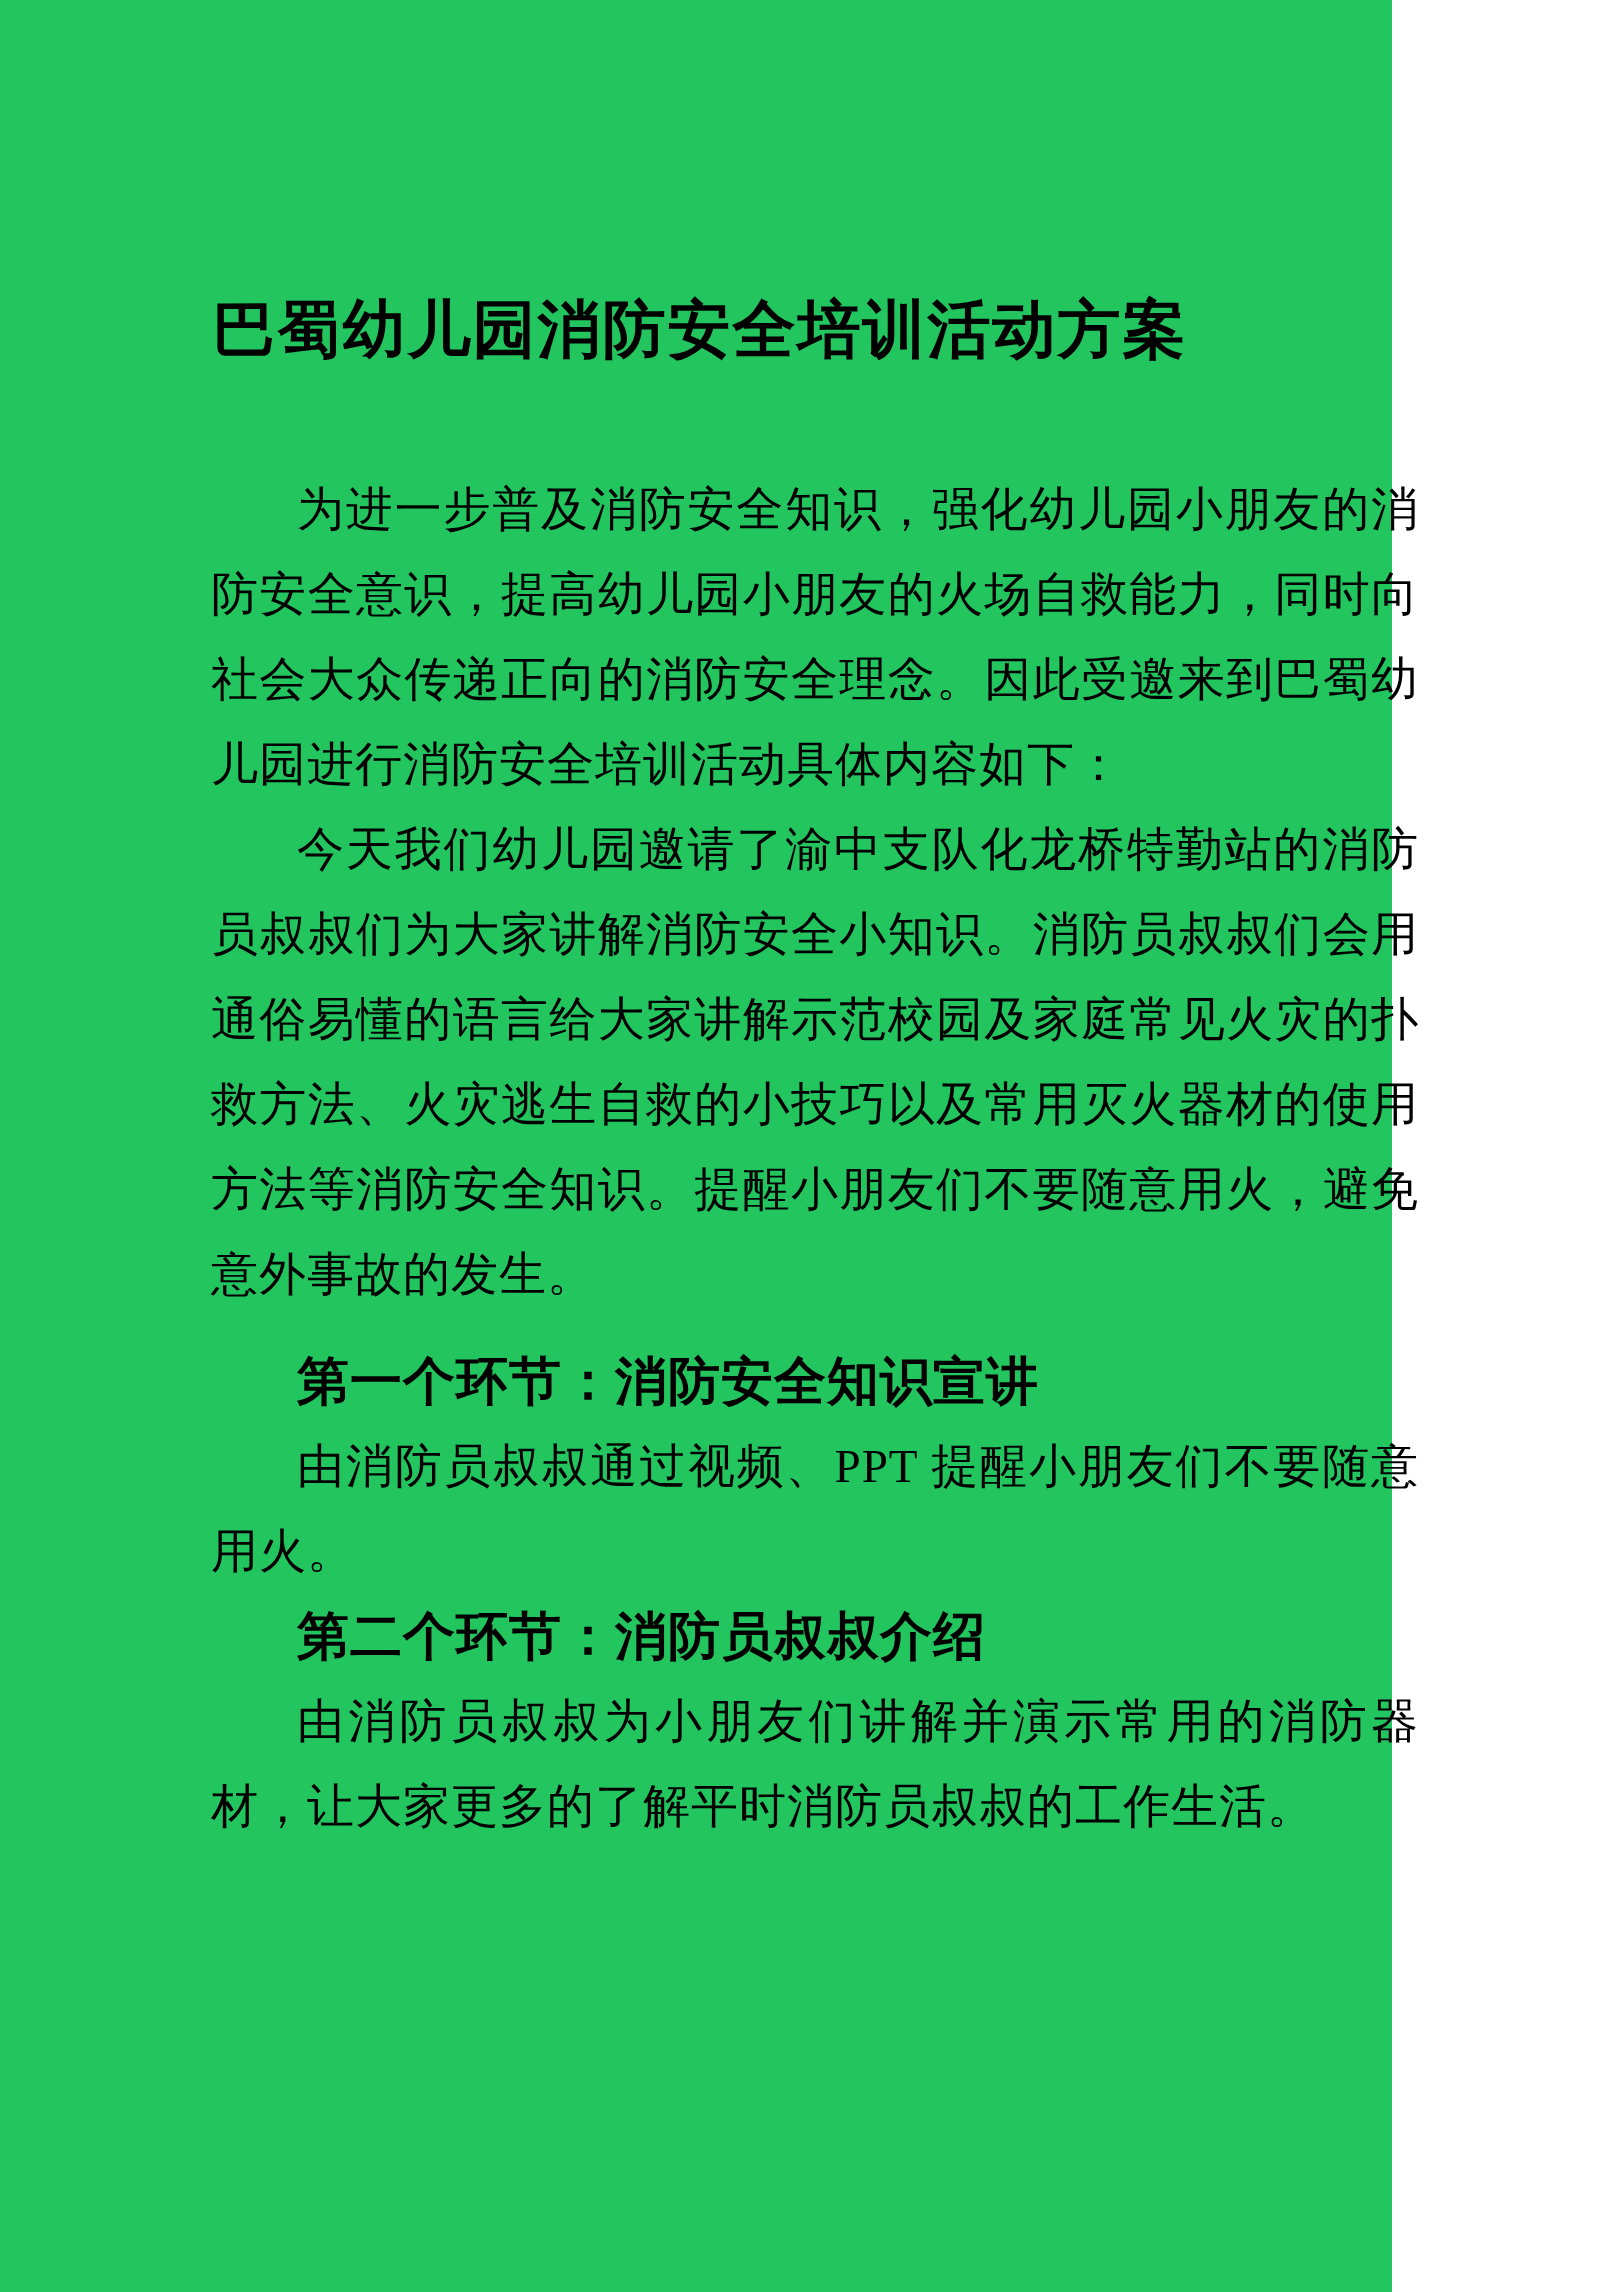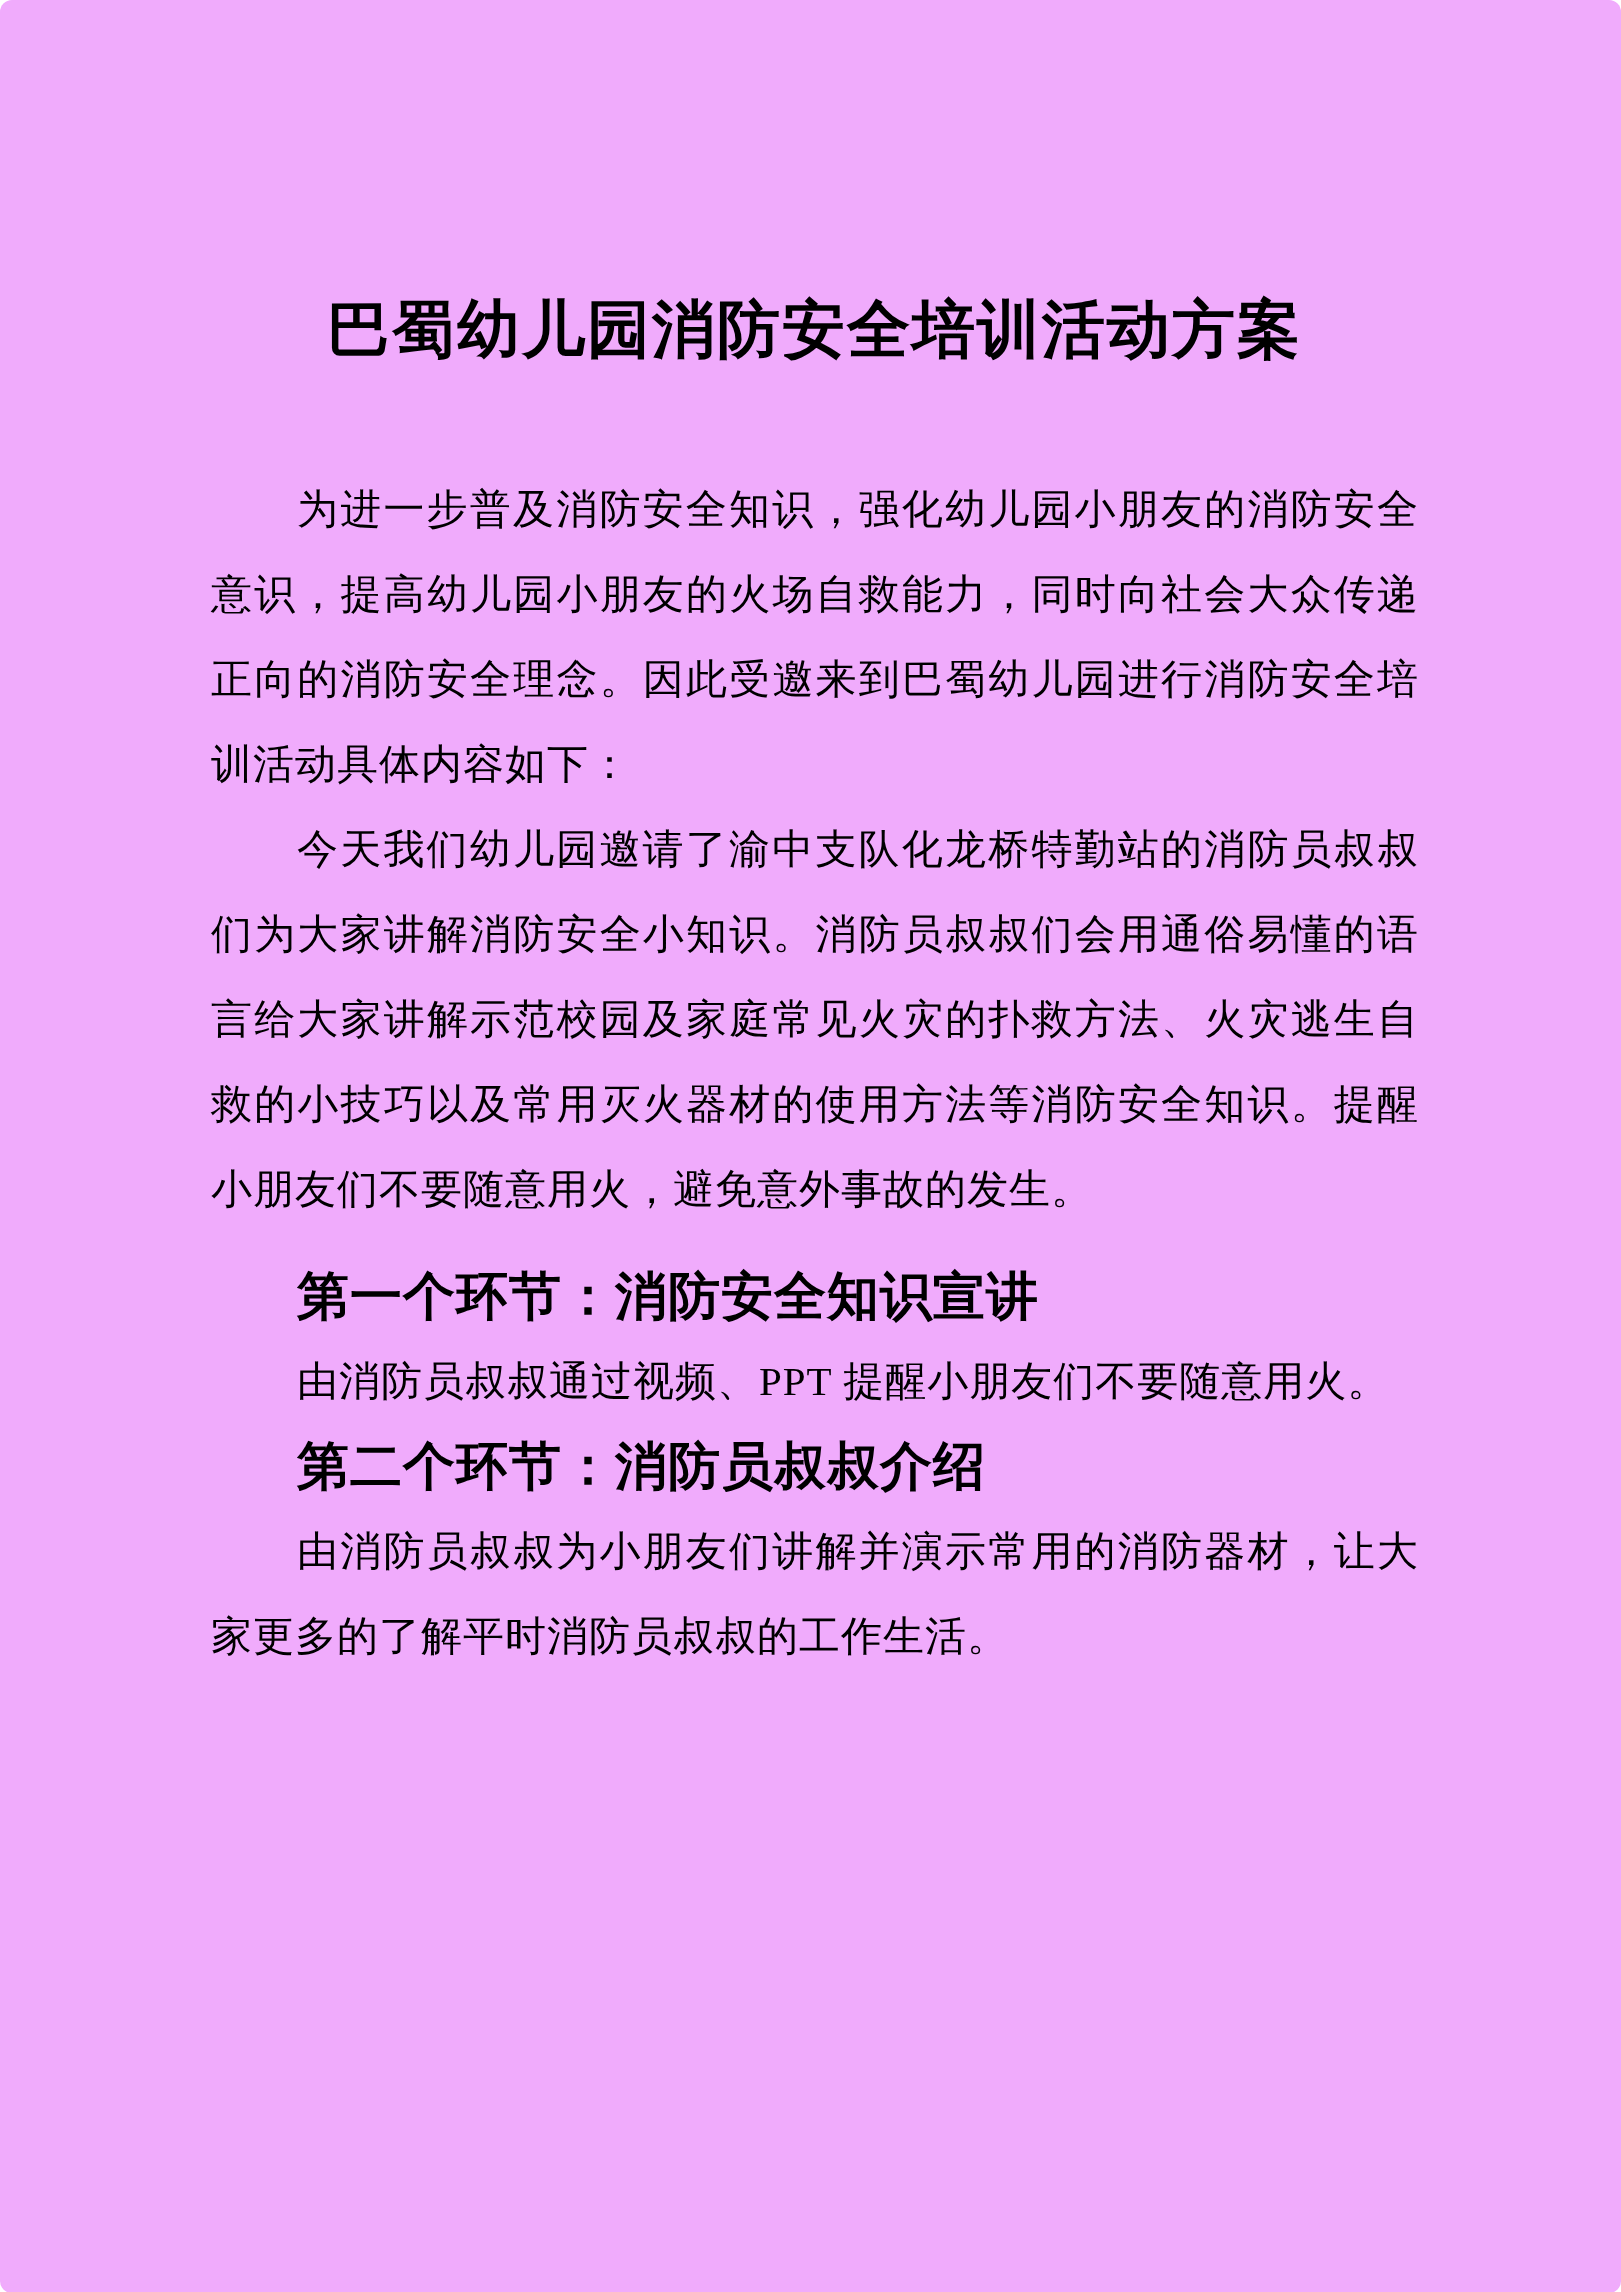--- a/index.html
+++ b/index.html
@@ -9,43 +9,42 @@
   }
   body {
     width: 1621px;
     height: 2293px;
     font-family: "Liberation Serif", serif;
     color: #000000;
     overflow: hidden;
   }
   .page {
     box-sizing: border-box;
-    width: 1621px;
+    width: 1392px;
     height: 2293px;
     padding: 294px 203px 0 211px;
-    background: #f0abfc;
-    border-radius: 12px;
+    background: #22c55e;
   }
   .doc-title {
     margin: 0 0 100px 0;
     font-family: "Liberation Serif", serif;
     font-weight: 700;
     font-size: 63px;
     line-height: 73px;
     text-align: center;
     letter-spacing: 2px;
     white-space: nowrap;
   }
   .doc-body {
     width: 1208px;
   }
   .para {
     margin: 0;
     font-family: "Liberation Serif", serif;
-    font-size: 41px;
+    font-size: 47px;
     line-height: 85px;
     text-align: justify;
     text-justify: inter-character;
     text-indent: 86px;
     letter-spacing: 1px;
   }
   .heading-1 {
     margin: 2px 0 0 0;
     font-family: "Liberation Sans", sans-serif;
     font-weight: 700;

